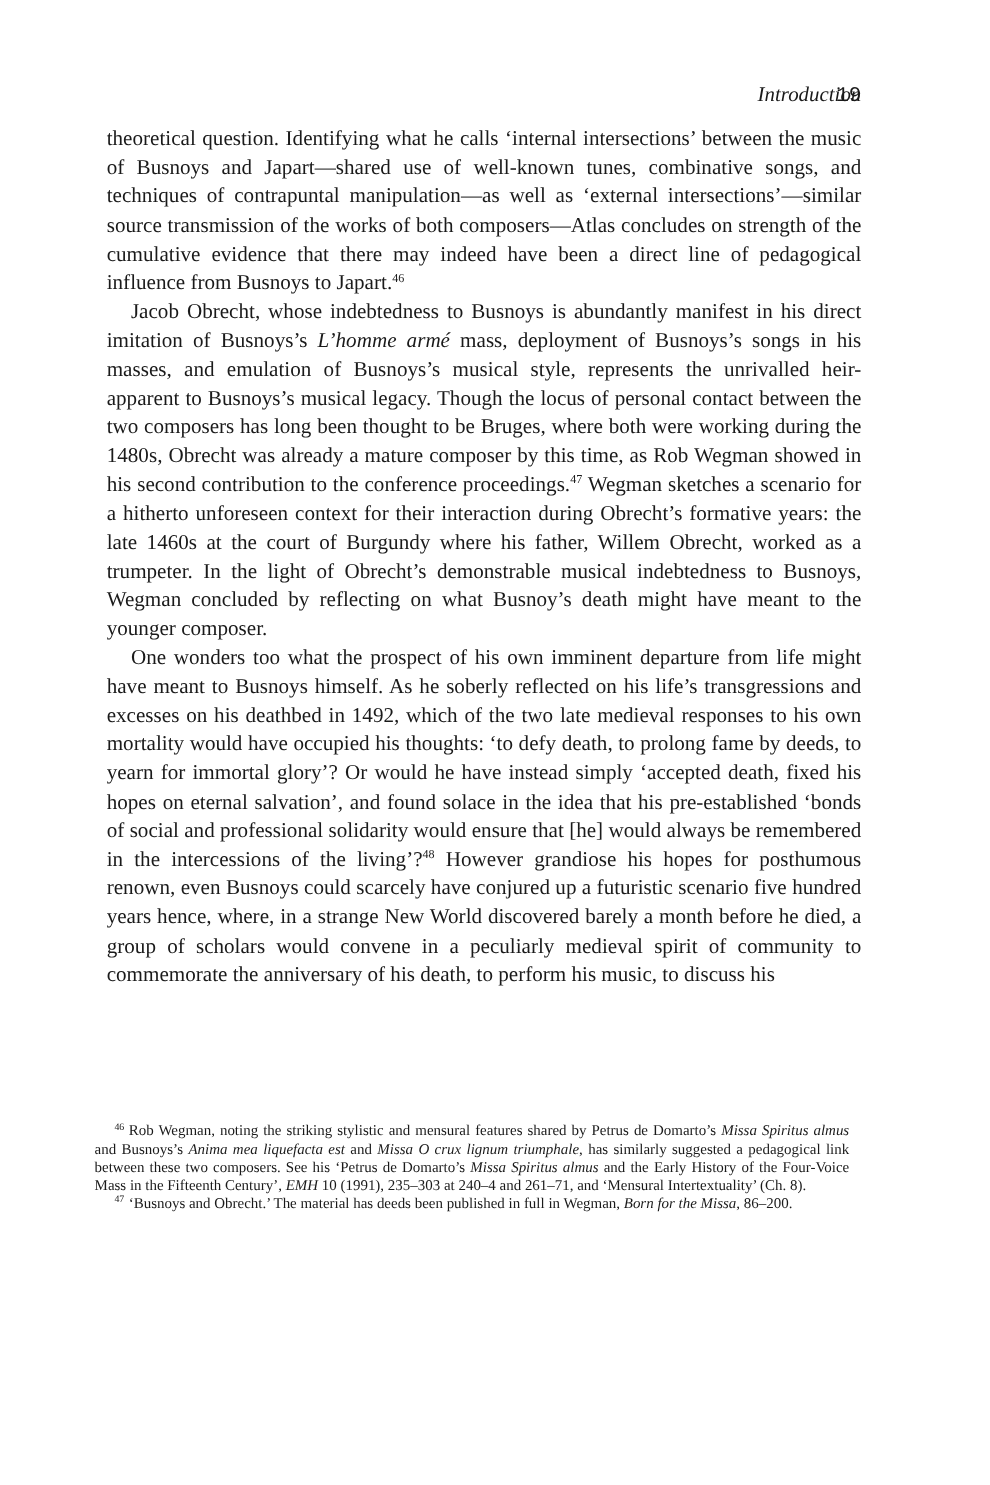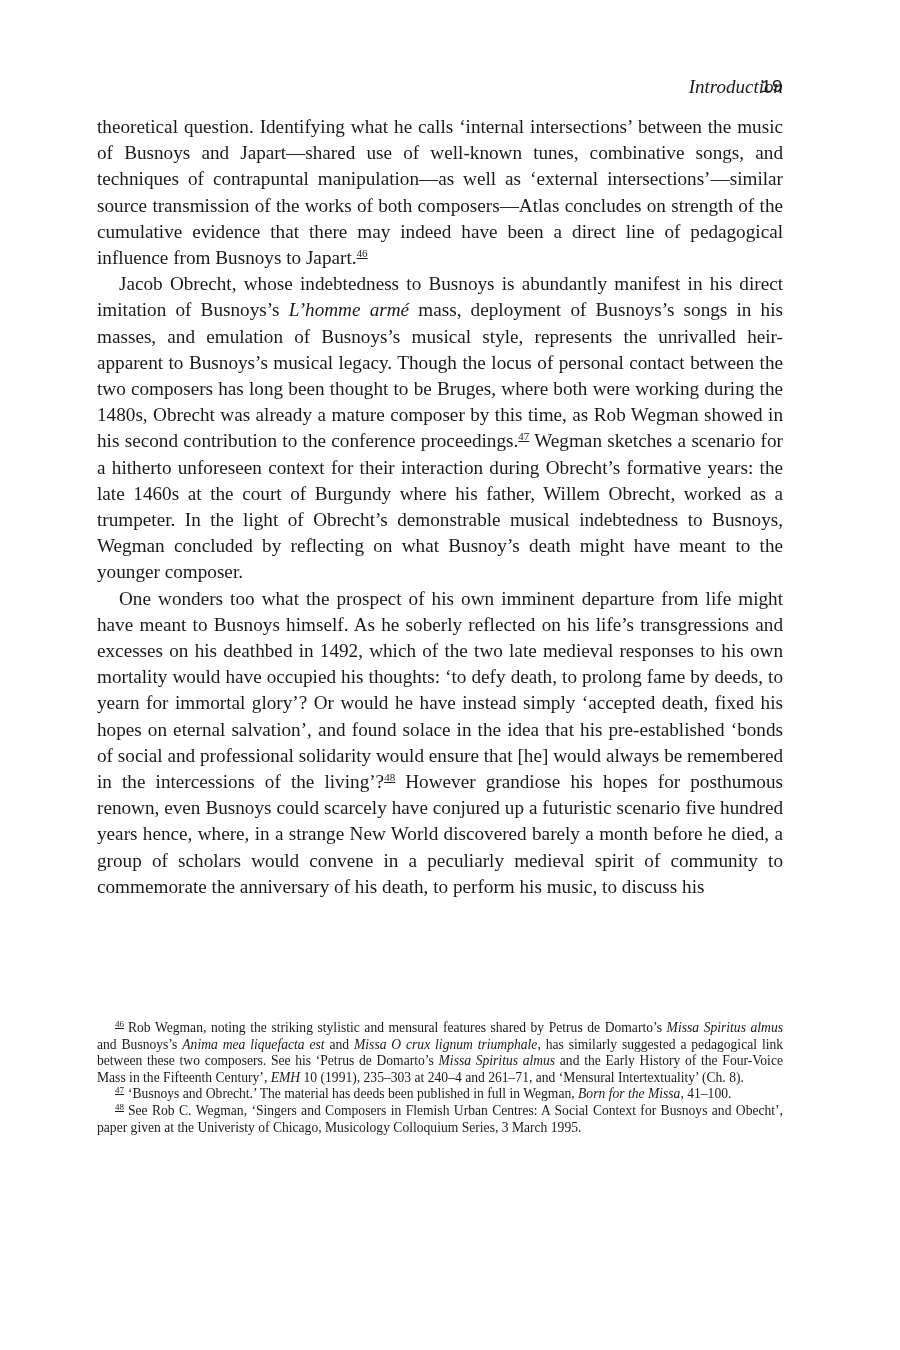--- a/index.html
+++ b/index.html
@@ -3,37 +3,36 @@
 <meta charset="utf-8">
 <style>
   html,body{margin:0;padding:0;background:#fff;}
   body{width:900px;height:1350px;position:relative;overflow:hidden;font-family:"Liberation Serif","DejaVu Serif",serif;color:#1a1a1a;}
   .header{position:absolute;top:76px;left:97px;width:686px;height:26px;font-size:19px;}
   .running-title{position:absolute;left:0;right:0;text-align:right;font-style:italic;}
   .page-number{position:absolute;right:0;font-family:Liberation Mono, monospace;}
   .body-text{position:absolute;top:114px;left:97px;width:686px;font-size:19.2px;line-height:26.2px;text-align:justify;hyphens:manual;}
   .body-text p{margin:0;}
   .body-text p.indent{text-indent:22px;}
-  sup{font-size:11px;vertical-align:7px;line-height:0;text-decoration:underline;}
-  .footnotes{position:absolute;top:1020px;left:97px;width:686px;font-size:13.6px;line-height:16.6px;text-align:justify;}
+  sup{font-size:11px;vertical-align:7px;line-height:0;}
+  .footnotes{position:absolute;top:1020px;left:86px;width:686px;font-size:13.6px;line-height:16.6px;text-align:justify;}
   .footnotes p{margin:0;text-indent:18px;}
   .footnotes sup{font-size:9px;vertical-align:5px;margin-right:4px;}
   i{}
 </style>
 </head>
 <body>
 
 <div class="header">
   <span class="running-title">Introduction</span>
   <span class="page-number">19</span>
 </div>
 
 <div class="body-text" id="body-text">
     <p class=""><span>theoretical question. Identifying what he calls ‘internal intersections’ between the music of Busnoys and Japart—shared use of well-known tunes, combinative songs, and techniques of contrapuntal manipulation—as well as ‘external intersections’—similar source transmission of the works of both composers—Atlas concludes on strength of the cumulative evidence that there may indeed have been a direct line of pedagogical influence from Busnoys to Japart.</span><sup>46</sup></p>
     <p class="indent"><span>Jacob Obrecht, whose indebtedness to Busnoys is abundantly manifest in his direct imitation of Busnoys’s </span><i>L’homme armé</i><span> mass, deployment of Busnoys’s songs in his masses, and emulation of Busnoys’s musical style, represents the unrivalled heir-apparent to Busnoys’s musical legacy. Though the locus of personal contact between the two composers has long been thought to be Bruges, where both were working during the 1480s, Obrecht was already a mature composer by this time, as Rob Wegman showed in his second contribution to the conference proceedings.</span><sup>47</sup><span> Wegman sketches a scenario for a hitherto unforeseen context for their interaction during Obrecht’s formative years: the late 1460s at the court of Burgundy where his father, Willem Obrecht, worked as a trumpeter. In the light of Obrecht’s demonstrable musical indebtedness to Busnoys, Wegman concluded by reflecting on what Busnoy’s death might have meant to the younger composer.</span></p>
     <p class="indent"><span>One wonders too what the prospect of his own imminent departure from life might have meant to Busnoys himself. As he soberly reflected on his life’s transgressions and excesses on his deathbed in 1492, which of the two late medieval responses to his own mortality would have occupied his thoughts: ‘to defy death, to prolong fame by deeds, to yearn for immortal glory’? Or would he have instead simply ‘accepted death, fixed his hopes on eternal salvation’, and found solace in the idea that his pre-established ‘bonds of social and professional solidarity would ensure that [he] would always be remembered in the intercessions of the living’?</span><sup>48</sup><span> However grandiose his hopes for posthumous renown, even Busnoys could scarcely have conjured up a futuristic scenario five hundred years hence, where, in a strange New World discovered barely a month before he died, a group of scholars would convene in a peculiarly medieval spirit of community to commemorate the anniversary of his death, to perform his music, to discuss his</span></p>
   </div>
 
 <div class="footnotes" id="footnotes">
     <p><sup>46</sup><span>Rob Wegman, noting the striking stylistic and mensural features shared by Petrus de Domarto’s </span><i>Missa Spiritus almus</i><span> and Busnoys’s </span><i>Anima mea liquefacta est</i><span> and </span><i>Missa O crux lignum triumphale</i><span>, has similarly suggested a pedagogical link between these two composers. See his ‘Petrus de Domarto’s </span><i>Missa Spiritus almus</i><span> and the Early History of the Four-Voice Mass in the Fifteenth Century’, </span><i>EMH</i><span> 10 (1991), 235–303 at 240–4 and 261–71, and ‘Mensural Intertextuality’ (Ch. 8).</span></p>
-    <p><sup>47</sup><span>‘Busnoys and Obrecht.’ The material has deeds been published in full in Wegman, </span><i>Born for the Missa</i><span>, 41–100.</span></p>
-    <p><sup>48</sup><span>See Rob C. Wegman, ‘Singers and Composers in Flemish Urban Centres: A Social Context for Busnoys and Obecht’, paper given at the Univeristy of Chicago, Musicology Colloquium Series, 3 March 1995.</span></p>
+    <p><sup>47</sup><span>‘Busnoys and Obrecht.’ The material has deeds been published in full in Wegman, </span><i>Born for the Missa</i><span>, 86–200.</span></p>
   </div>
 
 </body></html>

